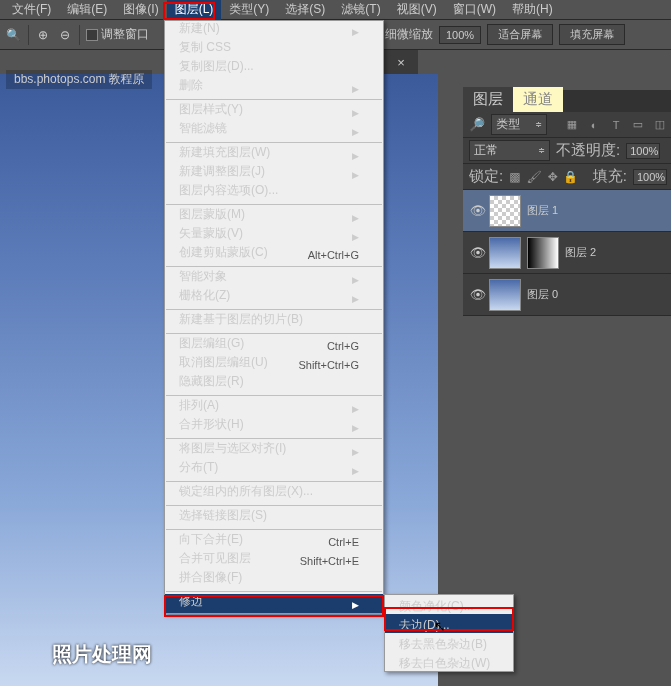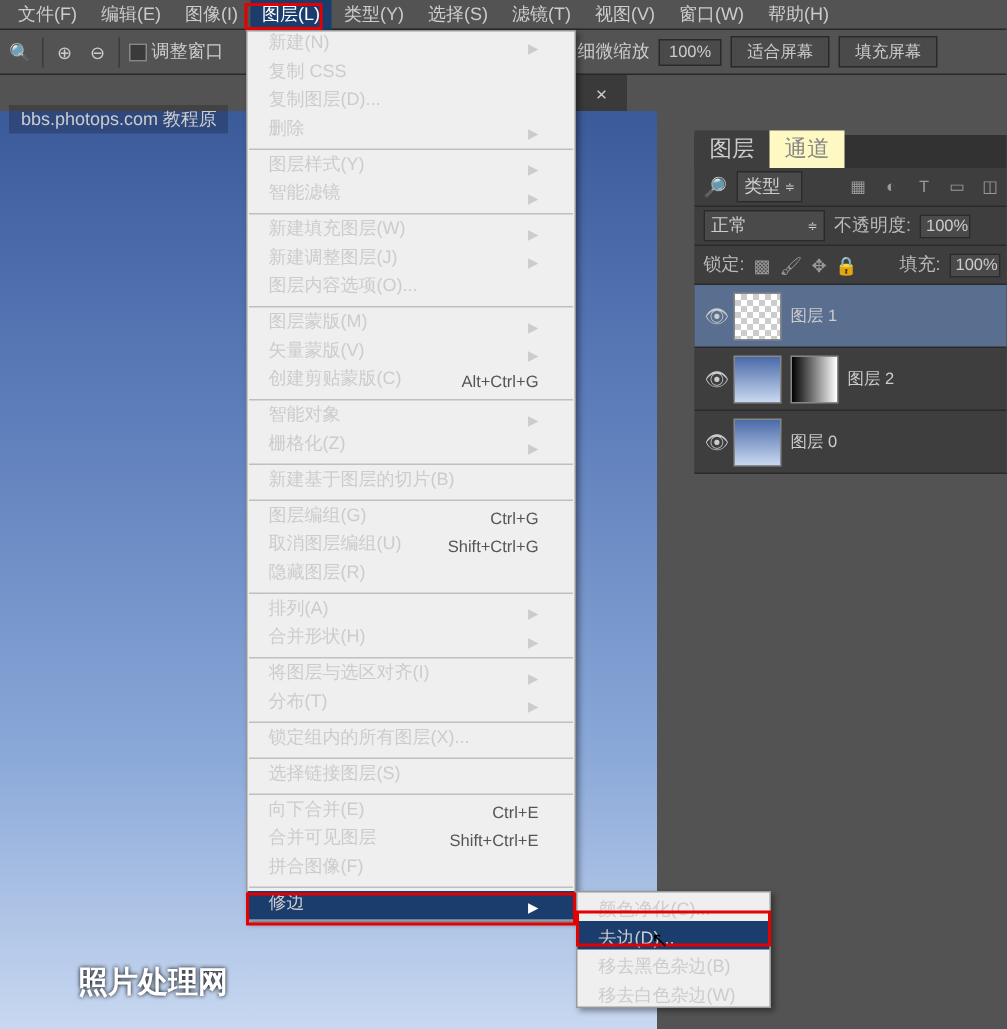--- a/index.html
+++ b/index.html
@@ -27,23 +27,23 @@
 .watermark{position:absolute;top:70px;left:6px;color:#fff;font-size:11px;background:rgba(0,0,0,.2);padding:1px 8px}
 .watermark2{position:absolute;bottom:18px;left:52px;color:#fff;font-size:20px;font-weight:bold;text-shadow:0 0 3px #000}
 .doctab{position:absolute;top:50px;left:0;height:24px;display:flex;background:#3a3a3a}
 .doctab .tab{padding:4px 10px;background:#535353;color:#ccc;font-size:11px;display:flex;align-items:center;gap:6px}
 .doctab .close{width:14px;height:14px;display:flex;align-items:center;justify-content:center;font-size:13px}
 .right-panels{position:absolute;top:90px;right:-2px;width:210px;background:#3e3e3e}
 .panel-tabs{display:flex;background:#323232;height:22px;align-items:flex-end}
 .panel-tab{padding:3px 10px;background:#3e3e3e;color:#ccc;font-size:15px}
 .panel-tab.inactive{background:#fef9c3;color:#888}
 .panel-row{display:flex;align-items:center;padding:4px 6px;gap:6px;border-bottom:1px solid #2a2a2a;background:#3e3e3e;height:26px}
-.panel-select{background:#4a4a4a;border:1px solid #2a2a2a;padding:1px 4px;font-size:11px;color:#ccc;display:flex;align-items:center;gap:3px}
+.panel-select{background:#4a4a4a;border:1px solid #2a2a2a;padding:1px 4px;font-size:11px;color:#ccc;display:flex;align-items:center;gap:15px}
 .panel-input{background:#4a4a4a;border:1px solid #2a2a2a;padding:1px 3px;font-size:11px;color:#ccc;width:34px;text-align:right}
-.panel-row .lbl{font-size:12px;color:#bbb}
+.panel-row .lbl{font-size:15px;color:#bbb}
 .panel-icons{display:flex;gap:8px;margin-left:auto}
 .panel-icons span{width:14px;height:14px;display:flex;align-items:center;justify-content:center;font-size:11px;color:#999}
 .layer-list{background:#3e3e3e}
 .layer-item{display:flex;align-items:center;height:42px;border-bottom:1px solid #2a2a2a;padding:0 4px}
 .layer-item.selected{background:#5a6f8f}
 .eye{width:22px;text-align:center;font-size:13px}
 .thumb{width:32px;height:32px;border:1px solid #888;background:linear-gradient(180deg,#4a6aa8,#c8d8f0);margin-right:6px}
 .thumb.checker{background:repeating-conic-gradient(#ccc 0 25%,#fff 0 50%) 0 0/8px 8px}
 .thumb.mask{background:linear-gradient(90deg,#000,#fff)}
 .layer-name{font-size:11px}

